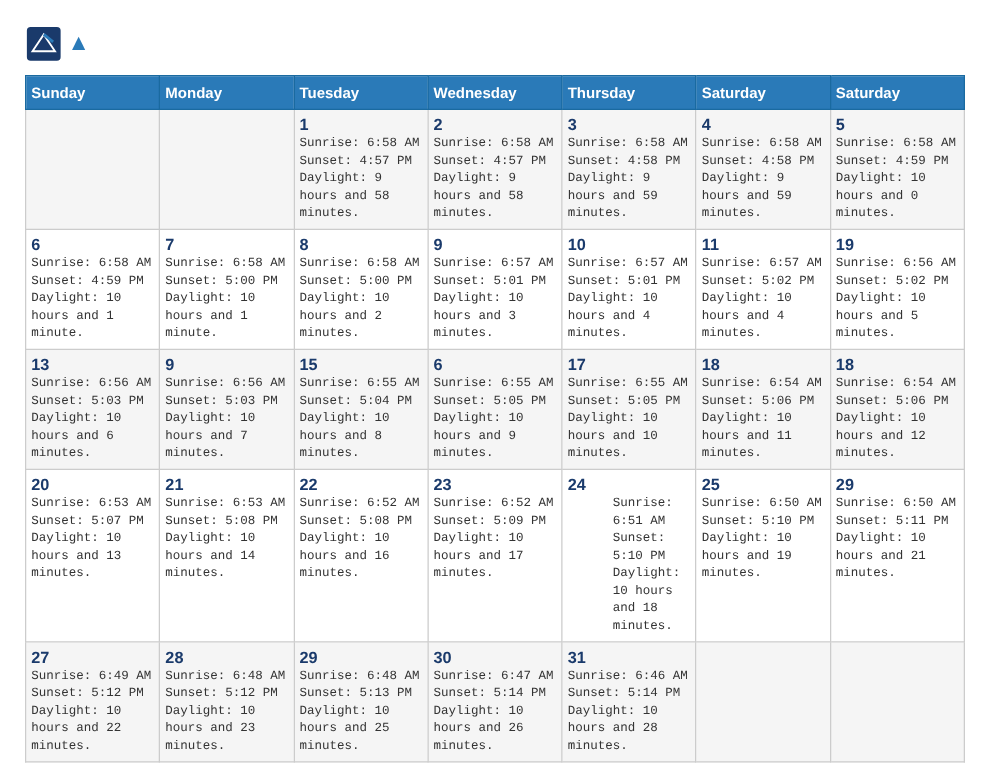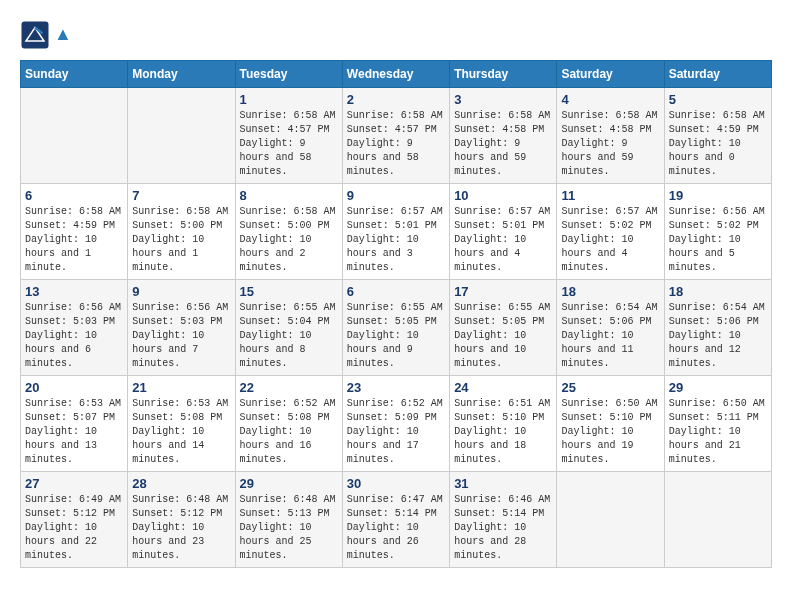--- a/index.html
+++ b/index.html
@@ -262,21 +262,21 @@
 Daylight: 10 hours and 16 minutes.</div>
         </td>
         <td>
           <div class="day-number">23</div>
           <div class="day-info" style="white-space: pre-line;">Sunrise: 6:52 AM
 Sunset: 5:09 PM
 Daylight: 10 hours and 17 minutes.</div>
         </td>
         <td>
           <div class="day-number">24</div>
-          <div class="day-info" style="white-space: pre-line;">Sunrise: 6:51 AM
+          <div class="day-info" style="white-space: pre-line; margin-left: 36px;">Sunrise: 6:51 AM
 Sunset: 5:10 PM
 Daylight: 10 hours and 18 minutes.</div>
         </td>
         <td>
           <div class="day-number">25</div>
           <div class="day-info" style="white-space: pre-line;">Sunrise: 6:50 AM
 Sunset: 5:10 PM
 Daylight: 10 hours and 19 minutes.</div>
         </td>
         <td>

